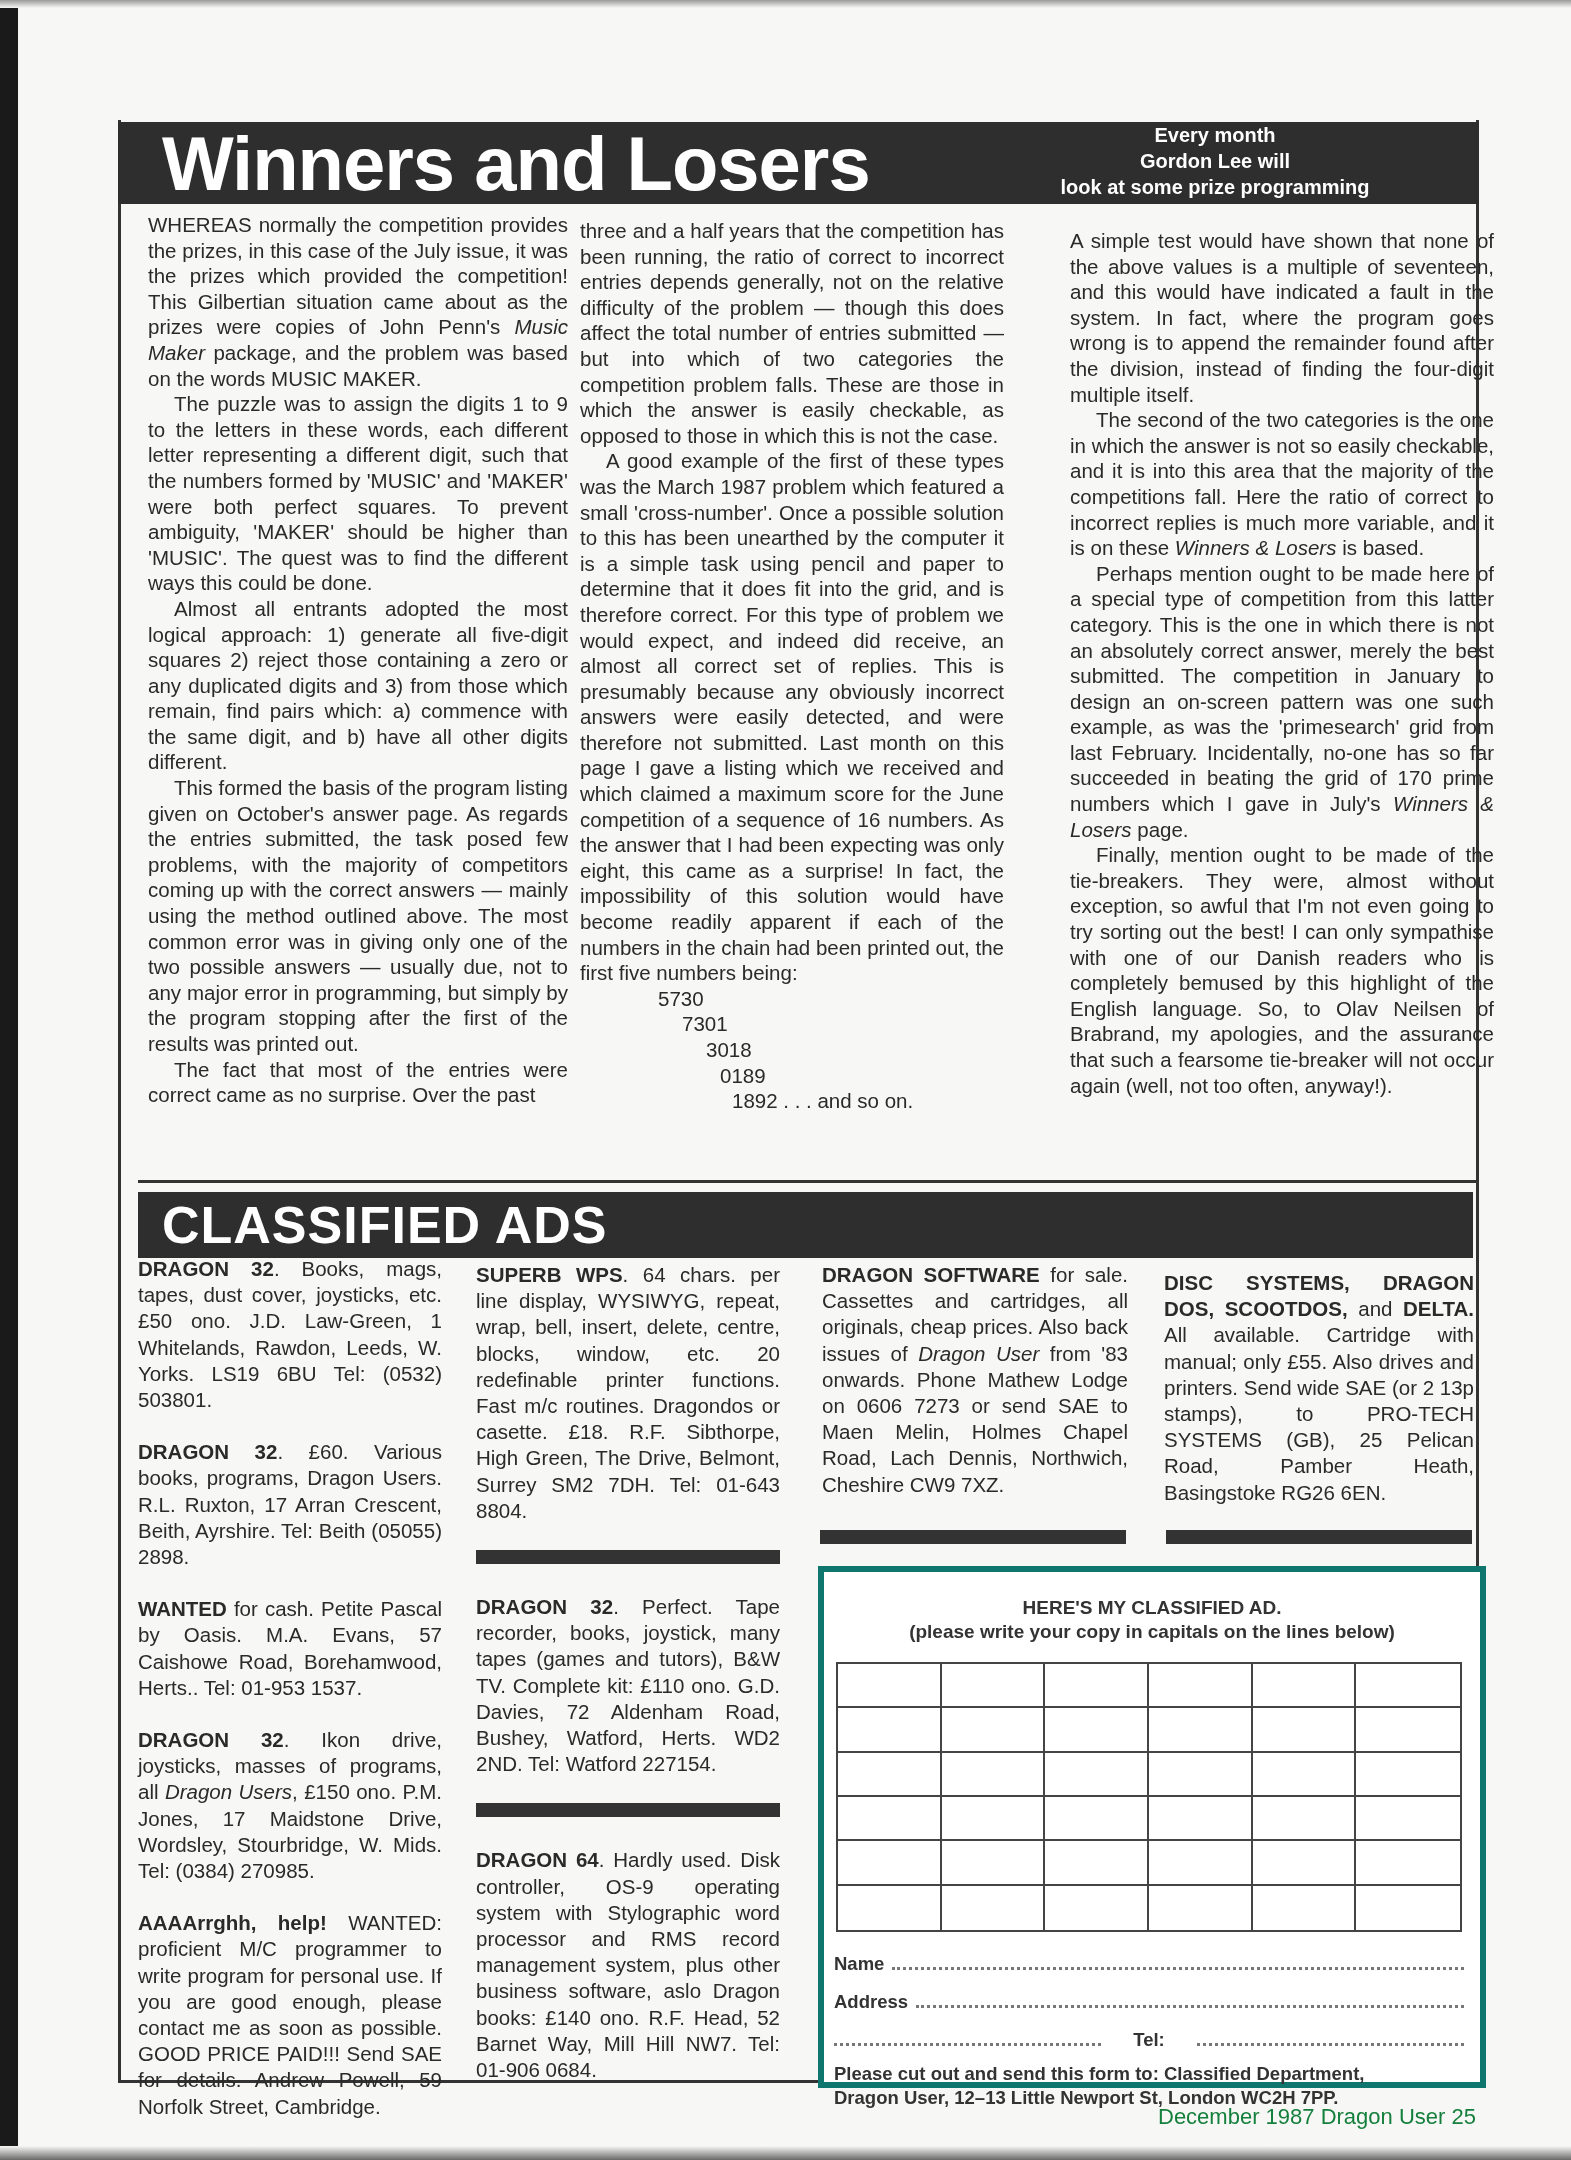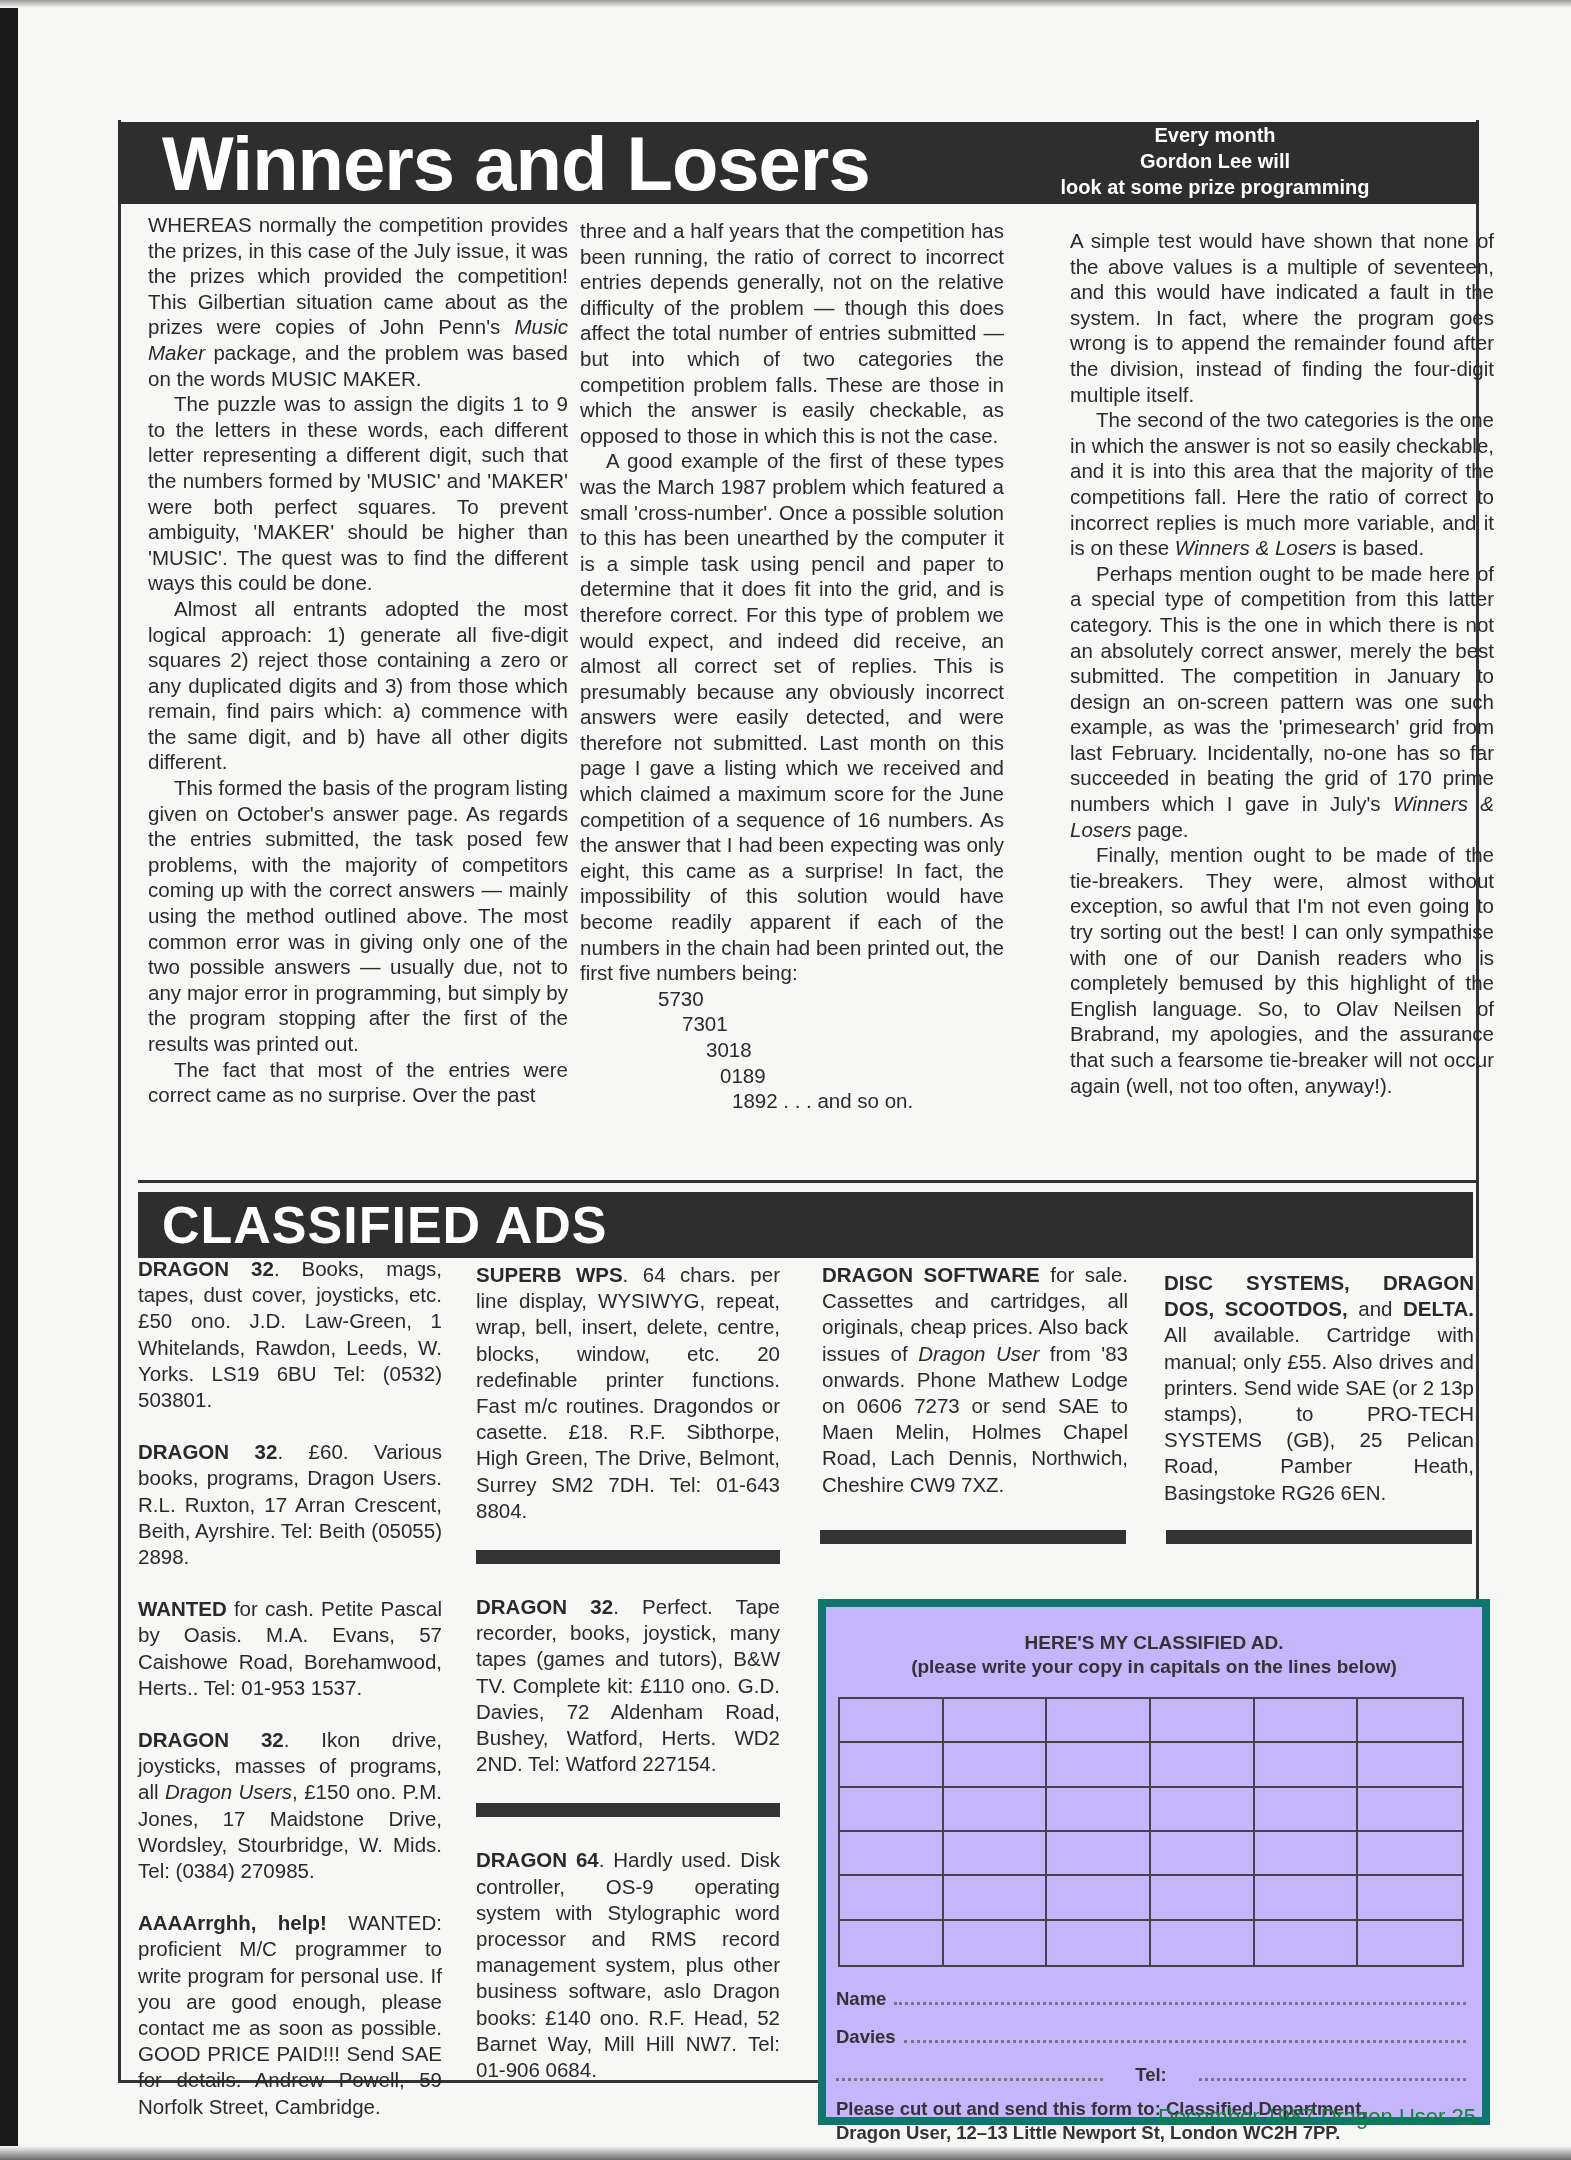--- a/index.html
+++ b/index.html
@@ -56,21 +56,21 @@
   .a1 { left: 138px; top: 1256px; width: 304px; }
   .a2 { left: 476px; top: 1262px; width: 304px; }
   .a3 { left: 822px; top: 1262px; width: 306px; }
   .a4 { left: 1164px; top: 1270px; width: 310px; }
   .bar { height: 14px; background: #333; margin: 14px 0 30px 0; }
   .bar.b3 { position: absolute; left: 820px; top: 1530px; width: 306px; margin: 0; }
   .bar.b4 { position: absolute; left: 1166px; top: 1530px; width: 306px; margin: 0; }
 
   .form {
     position: absolute; left: 818px; top: 1566px; width: 656px; height: 510px;
-    border: 8px solid #0f766e; background: #c4b5fd; margin-top: 33px;
+    border: 6px solid #0f766e; background: #ffffff;
   }
   .form-head { position: absolute; left: 0; top: 24px; width: 100%; text-align: center;
     font-weight: bold; font-size: 19px; line-height: 24px; color: #333; }
   .grid { position: absolute; left: 12px; top: 90px; width: 626px; height: 270px;
     display: grid; grid-template-columns: repeat(6, 1fr); grid-template-rows: repeat(6, 1fr);
     border: 2px solid #444; box-sizing: border-box; }
   .grid div { border-right: 2px solid #444; border-bottom: 2px solid #444; }
   .grid div:nth-child(6n) { border-right: none; }
   .grid div:nth-last-child(-n+6) { border-bottom: none; }
   .field { position: absolute; left: 10px; width: 630px; font-weight: bold; font-size: 18.5px;
@@ -195,21 +195,21 @@
       <div></div>
       <div></div>
       <div></div>
       <div></div>
     </div>
   <div class="field f-name">
     <span>Name</span>
     <span class="dots"></span>
   </div>
   <div class="field f-addr">
-    <span>Davies</span>
+    <span>Address</span>
     <span class="dots"></span>
   </div>
   <div class="field f-tel">
     <span class="dots left"></span>
     <span>Tel:</span>
     <span class="dots"></span>
   </div>
   <div class="form-foot">
     <div>Please cut out and send this form to: Classified Department,</div>
     <div>Dragon User, 12–13 Little Newport St, London WC2H 7PP.</div>

